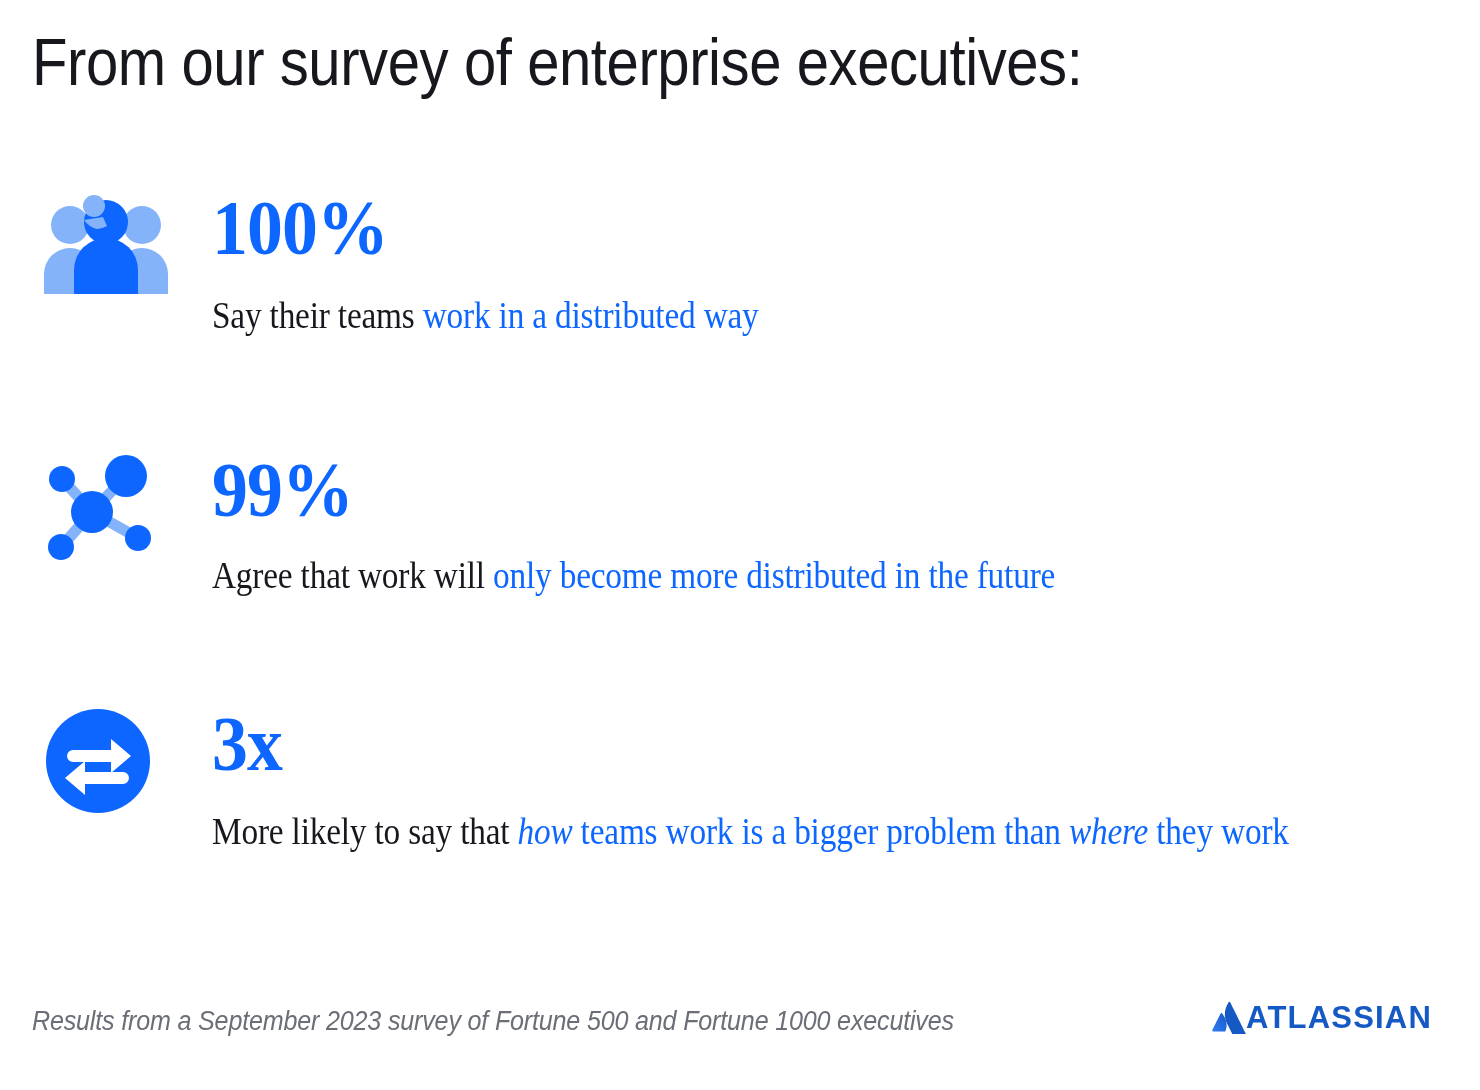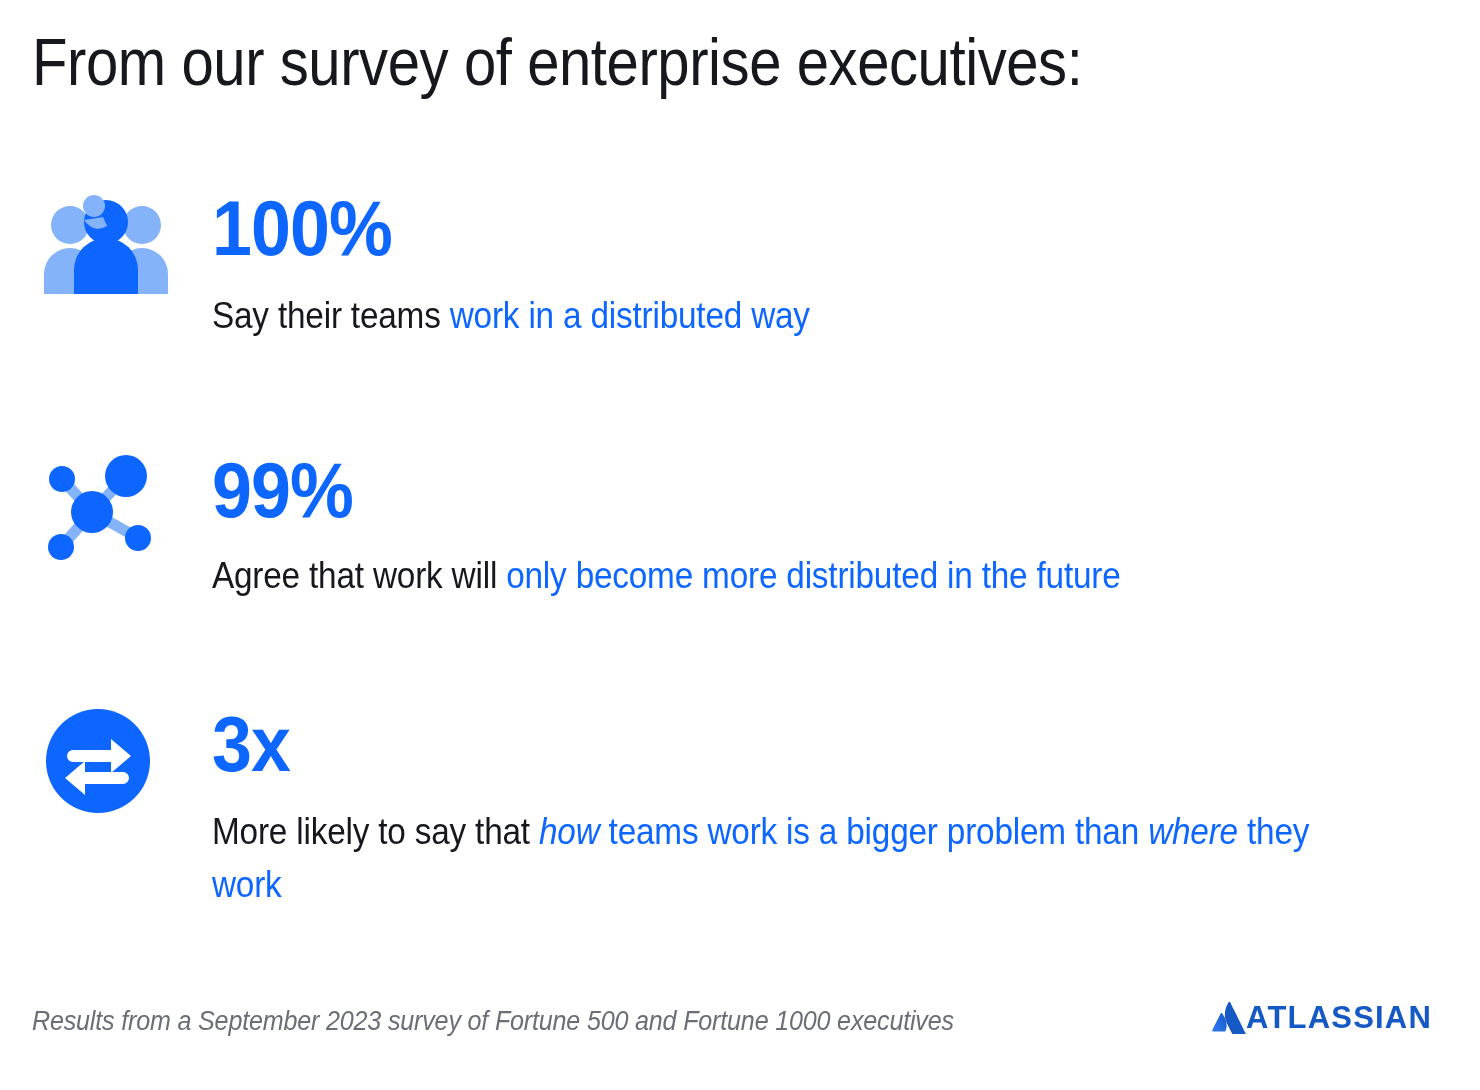--- a/index.html
+++ b/index.html
@@ -53,20 +53,21 @@
     top: 0;
     width: 128px;
     height: 104px;
   }
 
   .stat-body {
     position: absolute;
     left: 212px;
     top: 0;
     right: 40px;
+    font-family: Liberation Serif, serif;
   }
 
   .stat-number {
     font-size: 78px;
     line-height: 0.98;
     font-weight: 700;
     color: #0c66ff;
     letter-spacing: -1px;
     transform: scaleX(0.92);
     transform-origin: left top;

